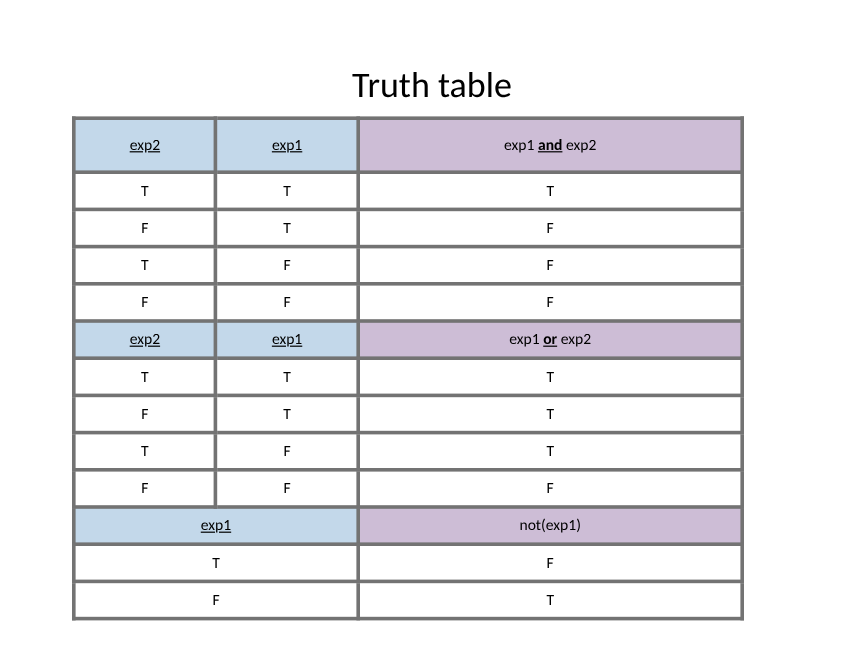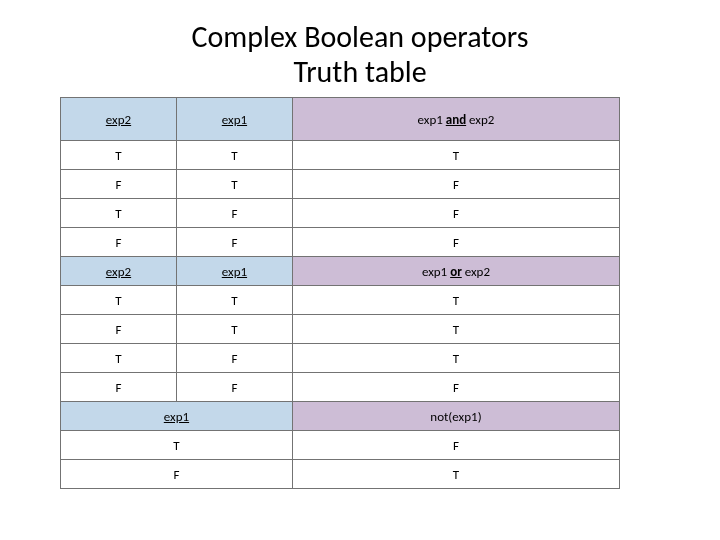--- a/index.html
+++ b/index.html
@@ -22,39 +22,39 @@
     margin: 0 0 8px 0;
     line-height: 1.15;
   }
   table {
     border-collapse: collapse;
     width: 560px;
     margin-left: 10px;
     font-size: 13px;
   }
   td {
-    border: 1px solid #737373;
+    border: 3px solid #737373;
     text-align: center;
     height: 26px;
     vertical-align: middle;
   }
   tr.header td {
     height: 40px;
   }
   .blue { background: #c3d8ea; }
   .purple { background: #cdbdd6; }
   .u { text-decoration: underline; }
   .b { font-weight: bold; margin-top: 24px; }
 </style>
 </head>
 <body>
 
 <div class="slide">
   <h1>
-    <span>Complex Boolean operators</span><br>
+    <br>
     <span>Truth table</span>
   </h1>
 
   <table>
 
     <tbody>
         <tr class="header">
       <td class="blue"><span class="u">exp2</span></td>
       <td class="blue"><span class="u">exp1</span></td>
       <td class="purple"><span>exp1 </span><span class="u b">and</span><span> exp2</span></td>

